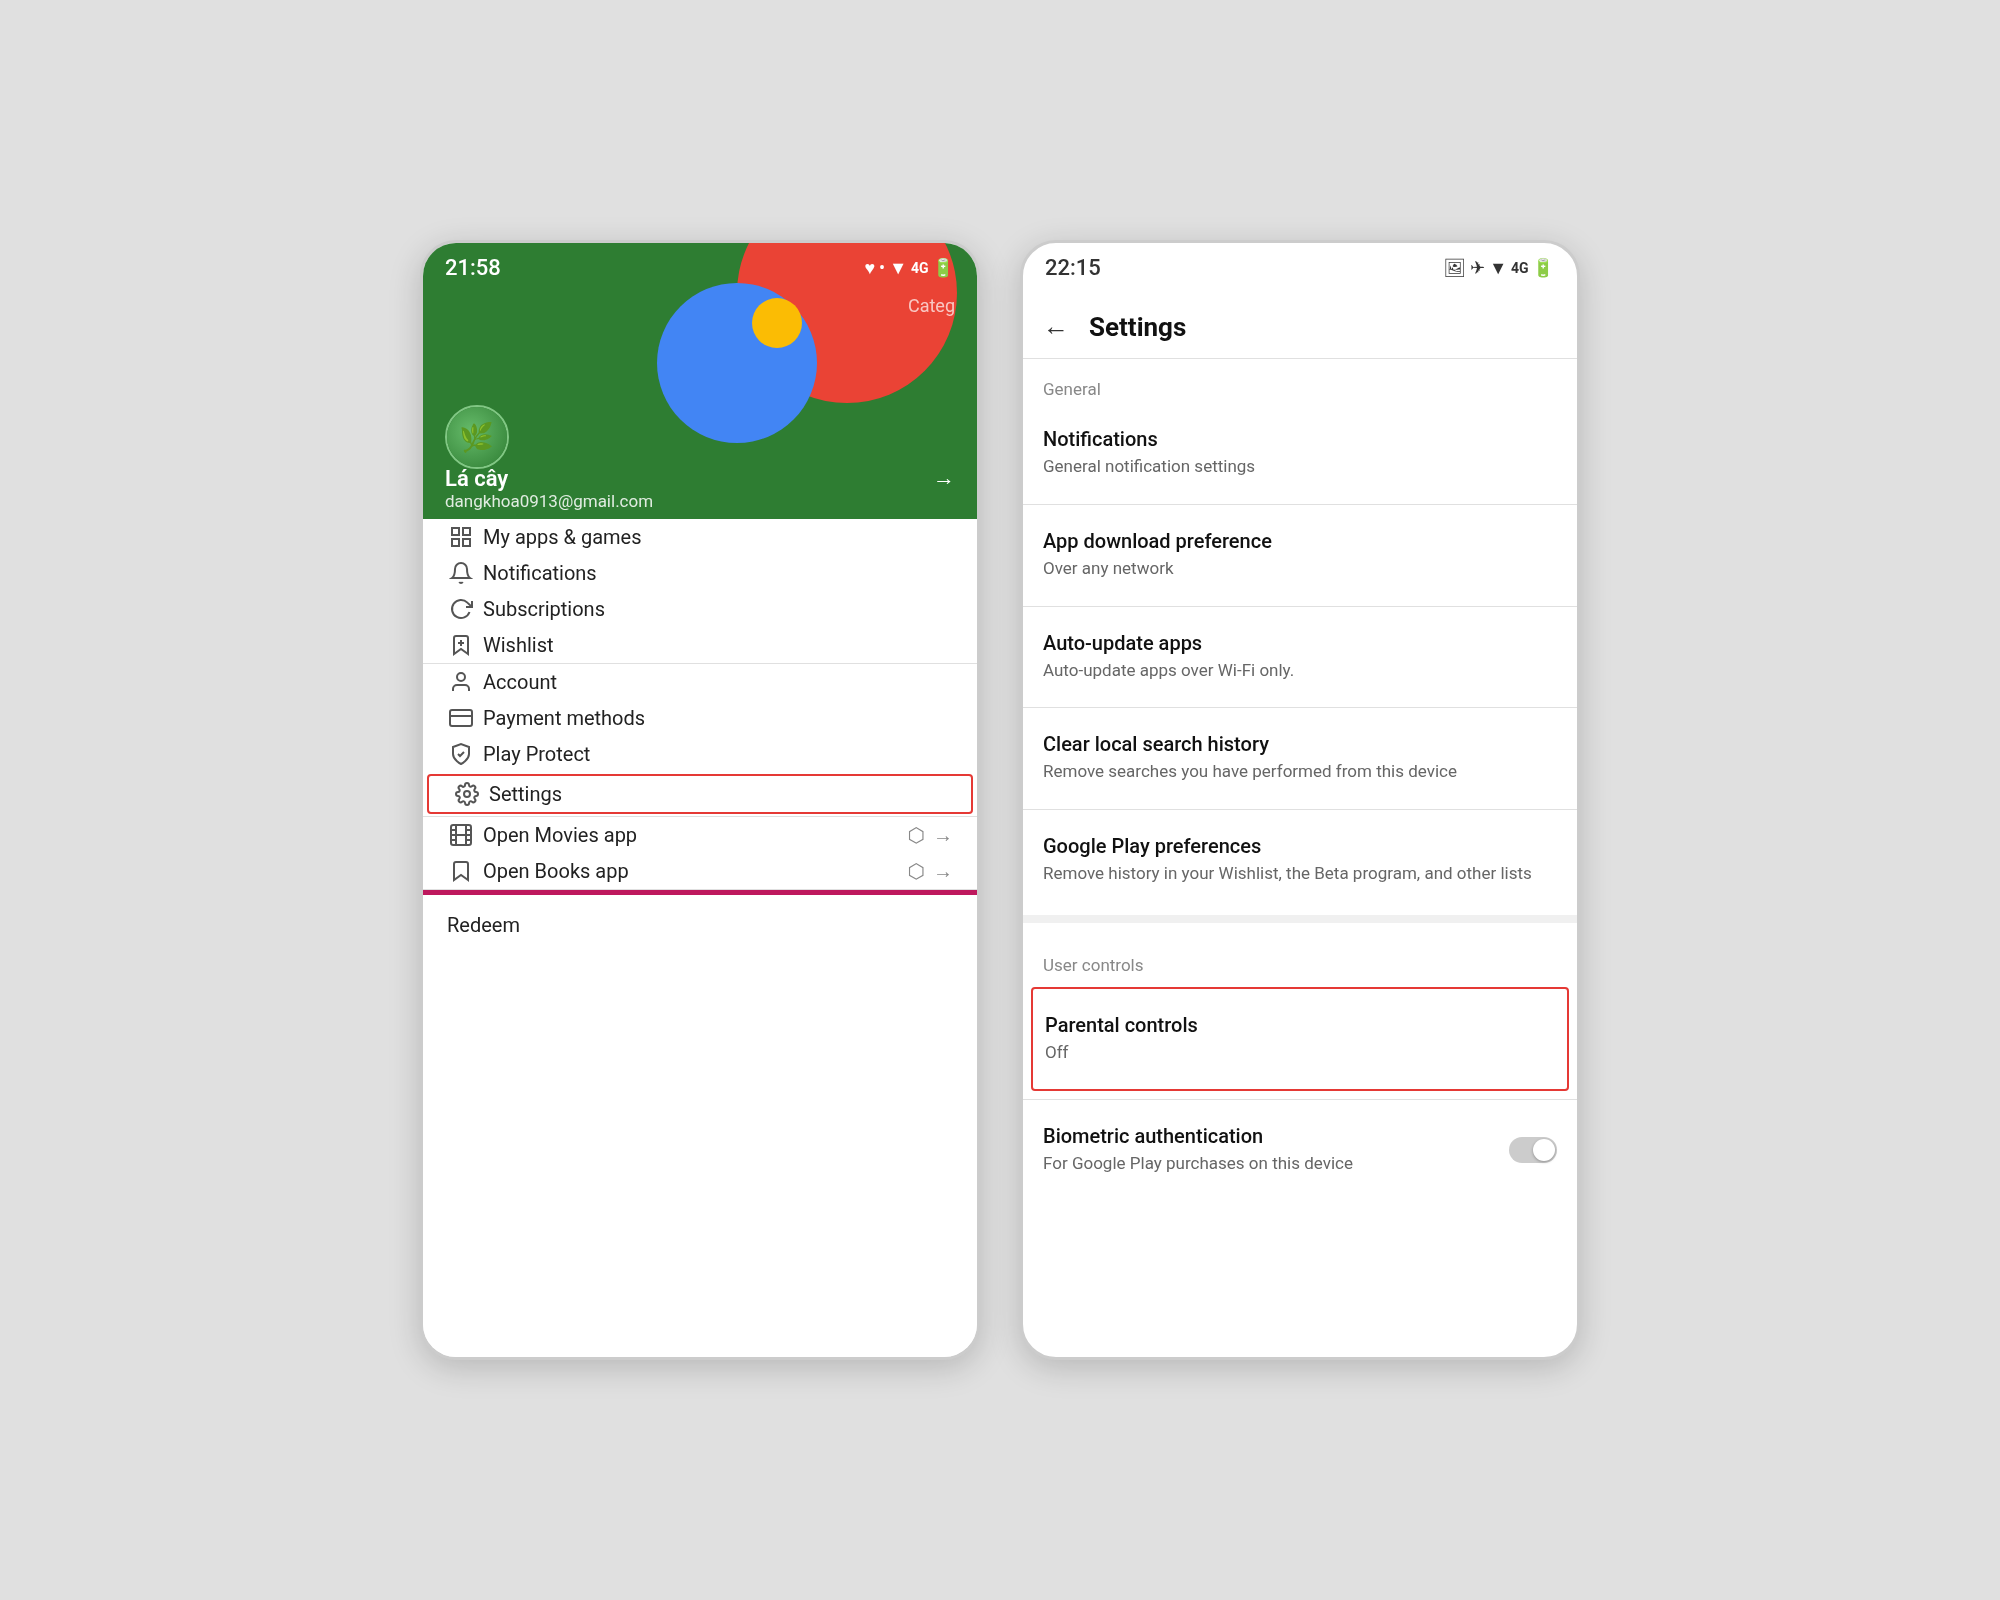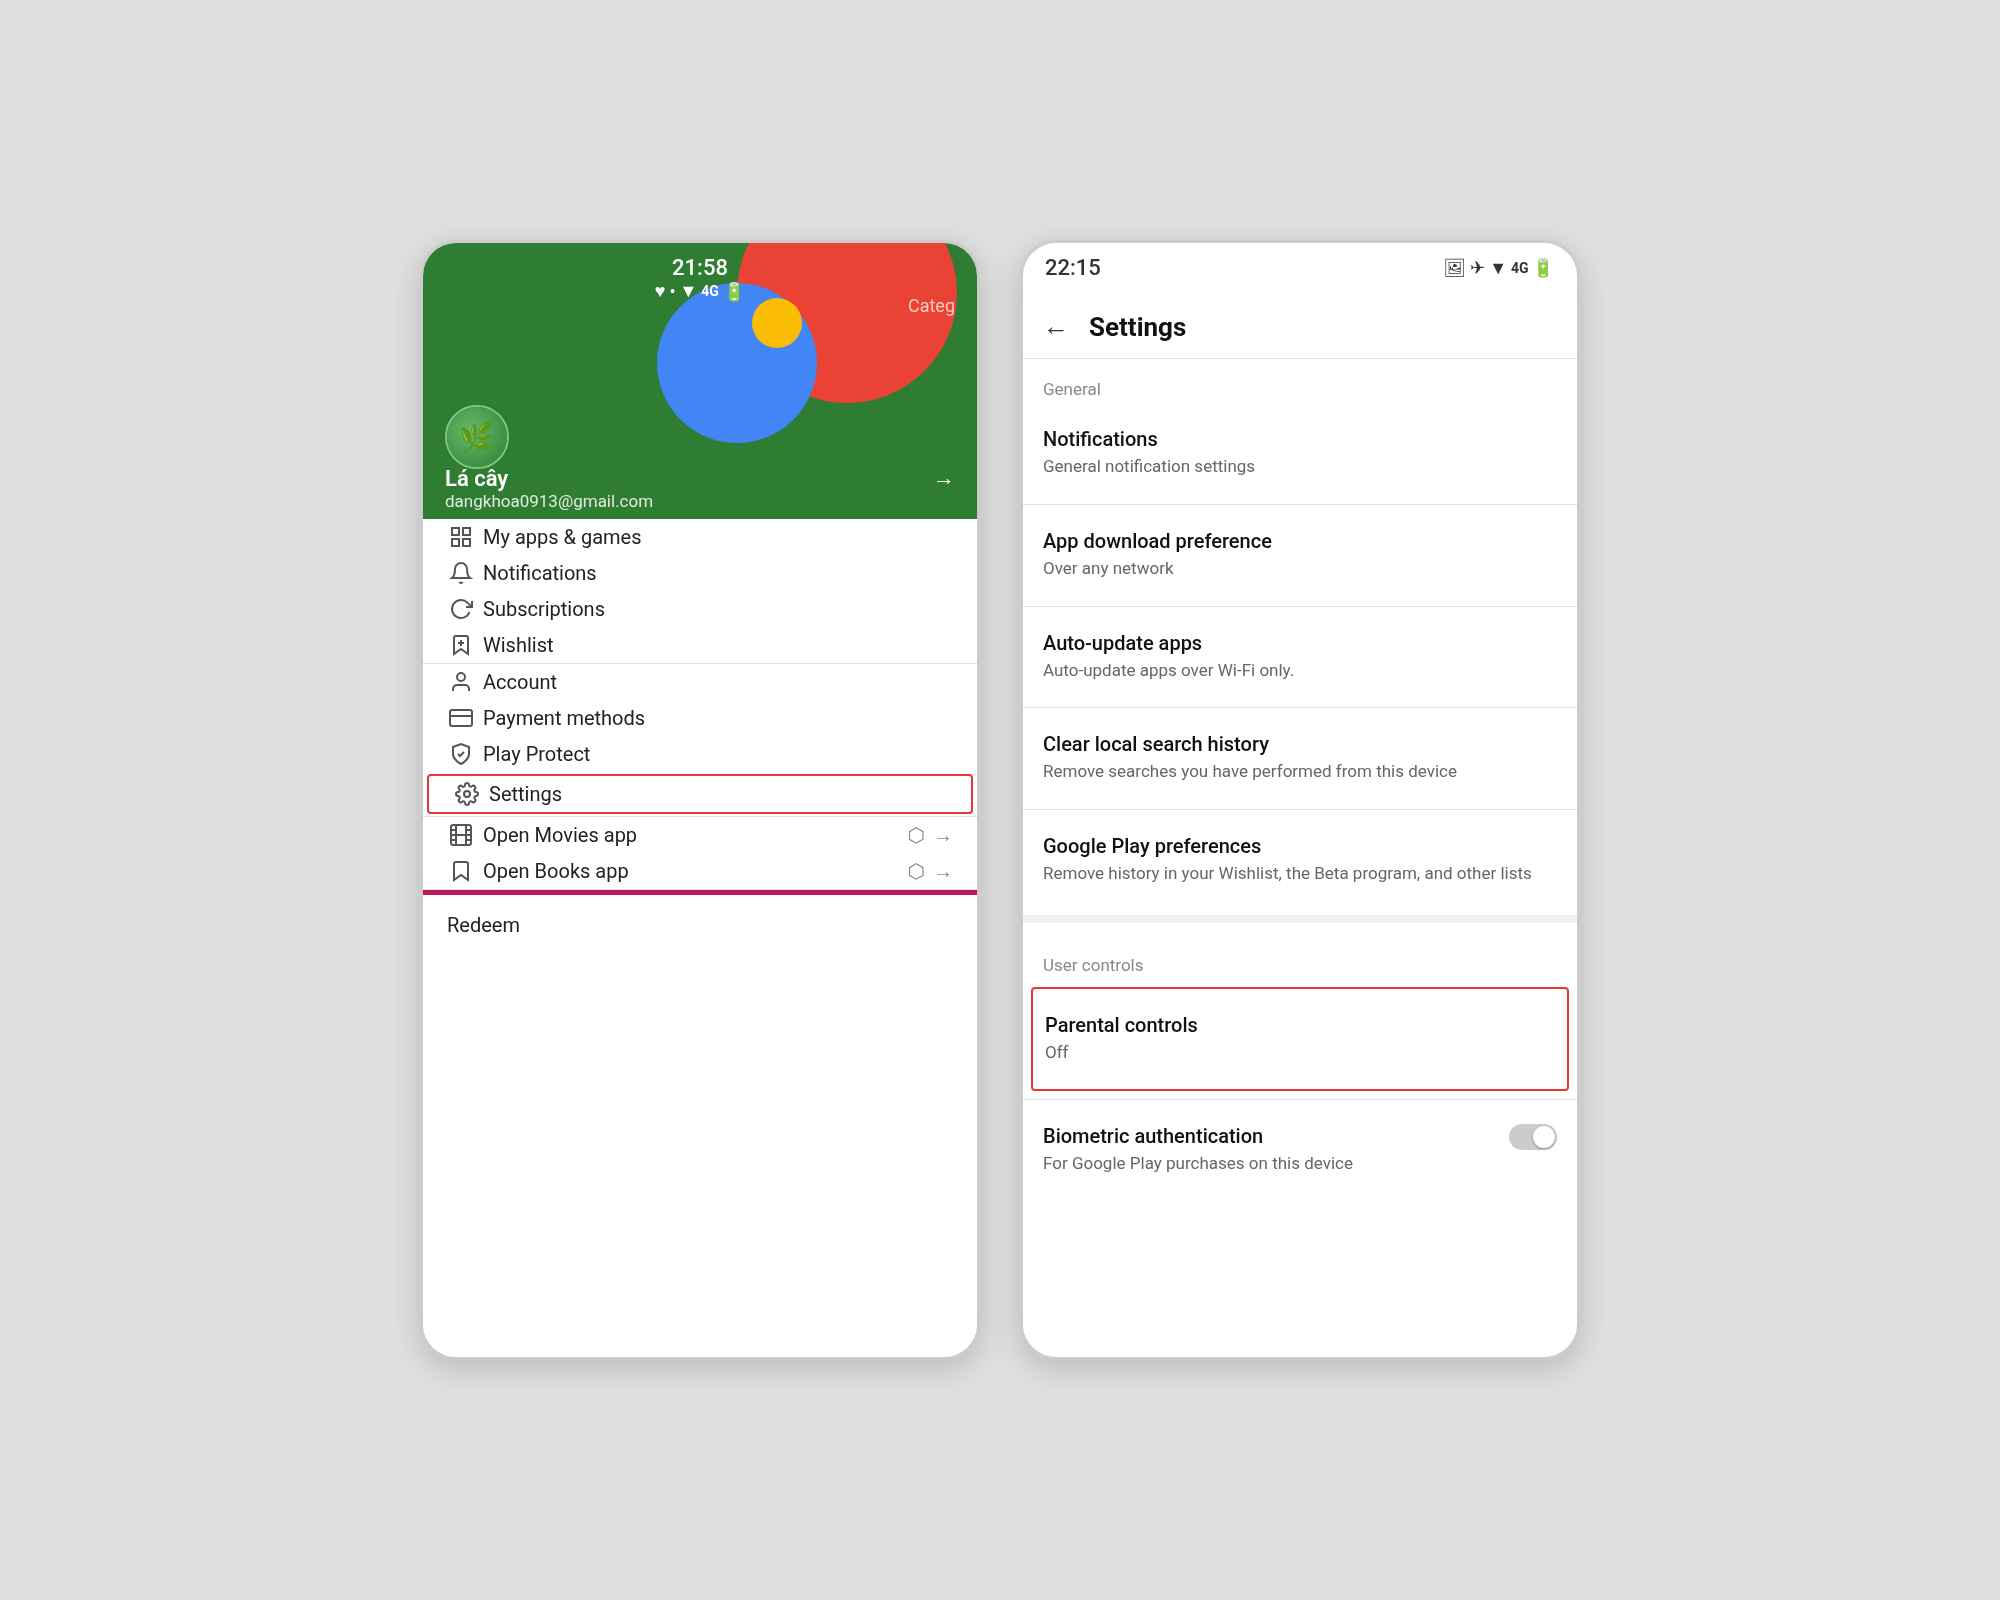--- a/index.html
+++ b/index.html
@@ -32,21 +32,21 @@
     .status-bar {
       display: flex;
       justify-content: space-between;
       align-items: center;
       padding: 12px 22px 6px 22px;
       background: transparent;
       position: absolute;
       top: 0; left: 0; right: 0;
       z-index: 10;
     }
-    .status-bar.dark { color: white; flex-direction: column; }
+    .status-bar.dark { color: white; }
     .status-bar.light { color: #333; }
     .status-time { font-size: 22px; font-weight: 500; }
     .status-icons { display: flex; align-items: center; gap: 4px; font-size: 18px; }
 
     
     .left-phone { background: #f5f5f5; }
     .drawer-header {
       width: 100%;
       height: 276px;
       background: #2e7d32;
@@ -228,21 +228,21 @@
       margin-top: 4px;
     }
     .parental-controls-item {
       border: 2.5px solid #e53935;
       margin: 4px 8px;
       border-radius: 4px;
       padding: 24px 12px;
     }
     .biometric-item {
       display: flex;
-      align-items: flex-start;
+      align-items: center;
       justify-content: space-between;
       padding: 20px 20px;
     }
     .biometric-text { flex: 1; }
     .toggle {
       width: 48px; height: 26px;
       background: #ccc;
       border-radius: 13px;
       position: relative;
       flex-shrink: 0;

